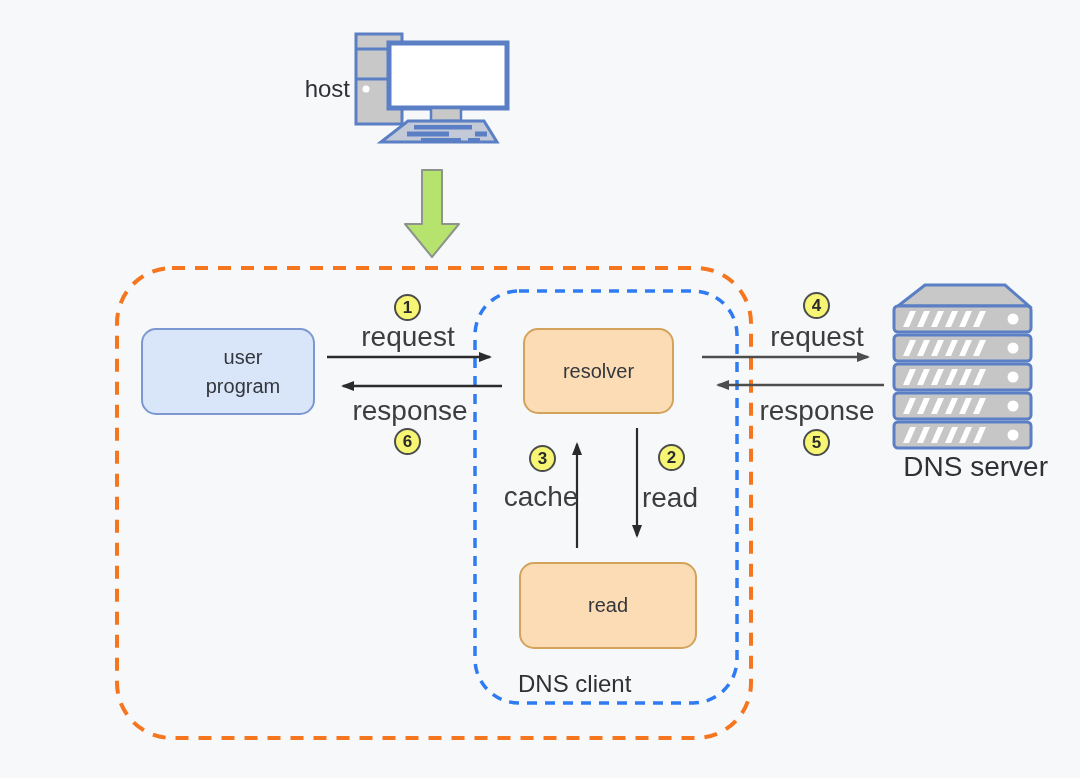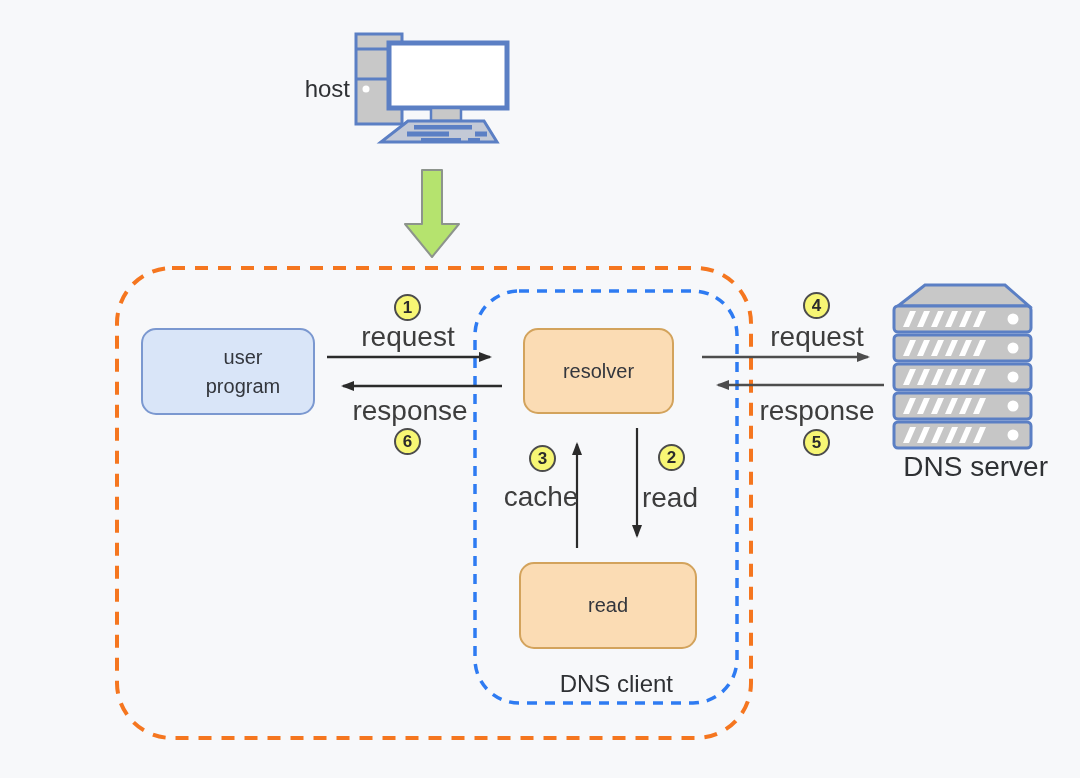--- a/index.html
+++ b/index.html
@@ -20,21 +20,21 @@
   .b1 { left:394px; top:294px; }  .b2 { left:658px; top:444px; }
   .b3 { left:529px; top:445px; }  .b4 { left:803px; top:292px; }
   .b5 { left:803px; top:429px; }  .b6 { left:394px; top:428px; }
   .fl-req1 { left:348px; top:321px; width:120px; }
   .fl-resp6 { left:348px; top:395px; width:124px; }
   .fl-save { left:491px; top:481px; width:100px; }
   .fl-read { left:620px; top:482px; width:100px; }
   .fl-req4 { left:757px; top:321px; width:120px; }
   .fl-resp5 { left:755px; top:395px; width:124px; }
   .lbl-host { left:270px; top:75px; width:80px; text-align:right; }
-  .lbl-client { left:495px; top:670px; width:178px; text-align:right; }
+  .lbl-client { left:518px; top:670px; width:178px; text-align:left; }
   .lbl-server { left:878px; top:451px; width:170px; text-align:right; font-size:28px; }
 </style>
 </head>
 <body>
 
 <div class="stage">
 
   <svg class="layer" width="1080" height="778" viewBox="0 0 1080 778">
     <defs>
       <marker id="mDark" markerUnits="userSpaceOnUse" markerWidth="16" markerHeight="12" refX="11" refY="5" orient="auto">

